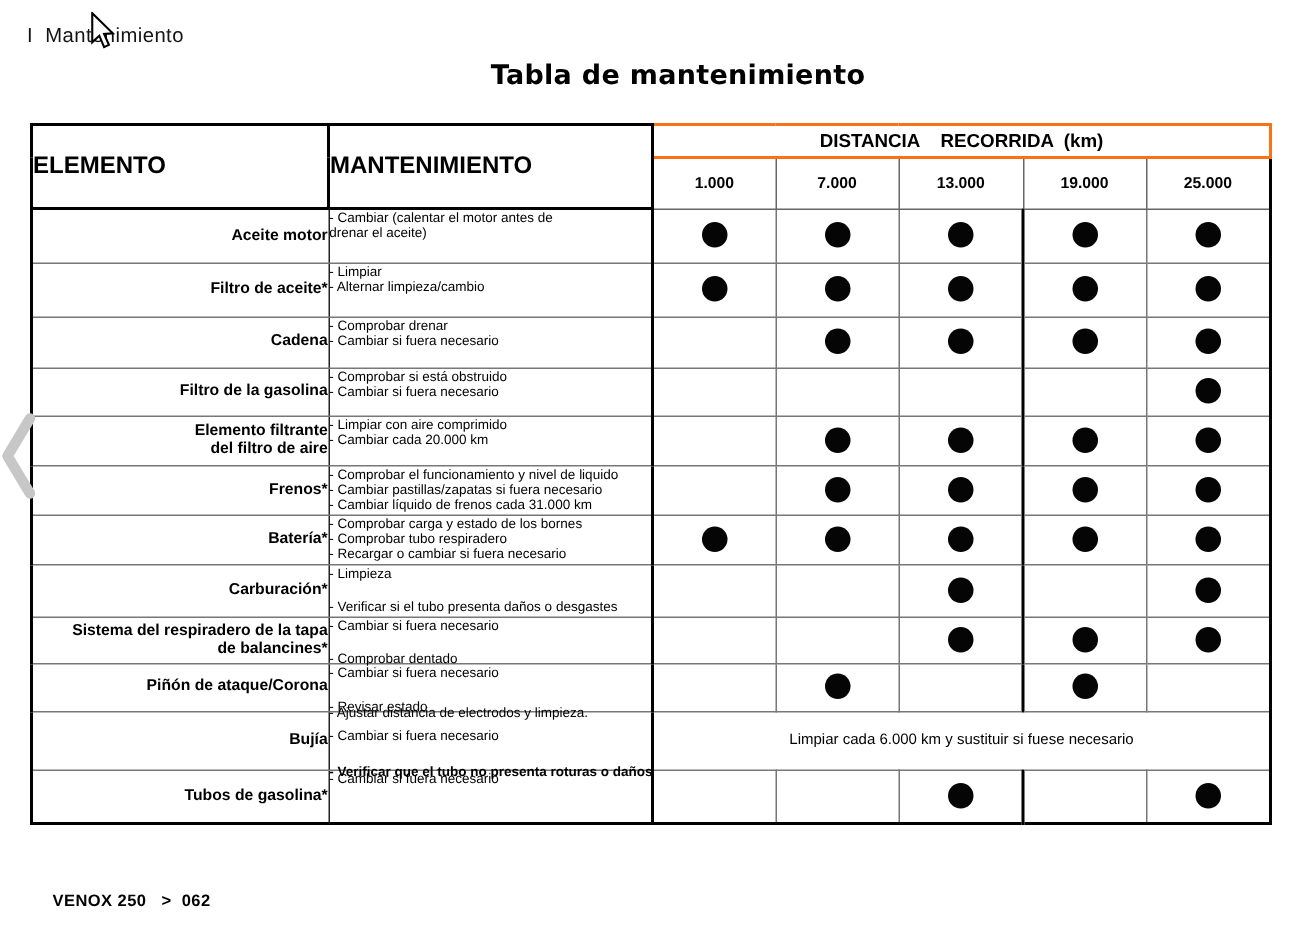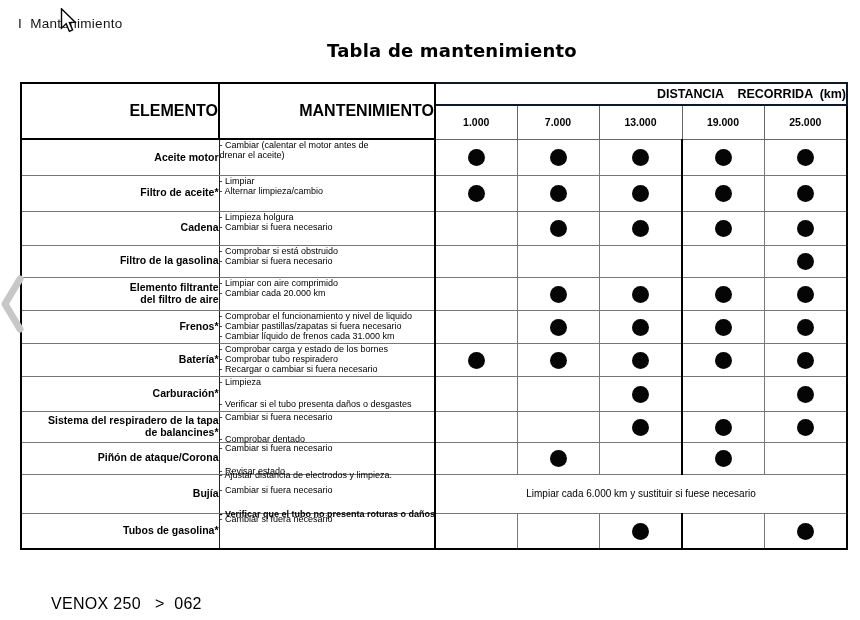--- a/index.html
+++ b/index.html
@@ -10,23 +10,23 @@
         white-space:pre;letter-spacing:0.3px;}
   .page-title{position:absolute;top:40px;left:0;width:100%;text-align:center;
         transform:translateX(22px);font-family:"DejaVu Sans",sans-serif;
         font-weight:bold;font-size:18px;letter-spacing:0.2px;}
 
   table.maint{position:absolute;left:20px;top:82px;width:826px;border-collapse:collapse;
         table-layout:fixed;border:2px solid #000;}
   table.maint td{padding:0;overflow:visible;}
 
   
-  td.h-el,td.h-mn{border:2px solid #000;text-align:right;vertical-align:middle;
+  td.h-el,td.h-mn{border:2px solid #000;text-align:left;vertical-align:middle;
         font-weight:bold;font-size:16px;font-family:"Liberation Sans",sans-serif;}
-  td.h-dist{border:2px solid #0f172a;text-align:right;vertical-align:middle;
+  td.h-dist{border:2px solid #f97316;text-align:center;vertical-align:middle;
         font-weight:bold;font-size:12.5px;white-space:pre;}
   td.h-num{border:1px solid #666;border-top:1px solid #444;text-align:center;
         vertical-align:middle;font-weight:bold;font-size:10.5px;margin-top:40px;}
 
   
   tbody td{vertical-align:middle;}
   td.c-el{border:1px solid #777;border-left:2px solid #000;border-right:1px solid #222;
         text-align:right;font-weight:bold;font-size:10.5px;line-height:11.5px;}
   .el-line{white-space:nowrap;}
   td.c-mn{border:1px solid #777;border-right:2px solid #000;vertical-align:top;
@@ -35,22 +35,22 @@
   .mn-line.gap{height:8px;}
   td.c-dot{border:1px solid #777;text-align:center;vertical-align:middle;}
   td.thickL{border-left:2px solid #000;}
   .dot{display:inline-block;width:17px;height:17px;border-radius:50%;background:#050505;
         vertical-align:middle;}
   td.c-span{border:1px solid #777;border-left:2px solid #000;text-align:center;
         vertical-align:middle;font-size:10px;white-space:nowrap;}
 
   .prev-nav{position:absolute;left:0;top:272px;width:26px;height:64px;z-index:6;cursor:pointer;}
   .mouse-cursor{position:absolute;left:60px;top:8px;z-index:9;}
-  .footer{position:absolute;left:51px;top:595px;font-size:16px;white-space:pre;
-        letter-spacing:0.3px;}
+  .footer{position:absolute;left:35px;top:595px;font-size:11px;white-space:pre;
+        letter-spacing:0.3px;font-weight:bold;}
 </style>
 </head>
 <body>
 
 <div class="page">
 
   <span class="mouse-cursor">
     <svg width="18" height="26" viewBox="0 0 18 26">
       <path d="M1.5,0.8 L1.5,20.2 L6.2,15.8 L9.4,23.4 L12.6,21.9 L9.4,14.6 L15.2,14.2 Z" fill="#ffffff" stroke="#000000" stroke-width="1.4" stroke-linejoin="miter"></path>
     </svg>
@@ -111,21 +111,21 @@
           <td class="c-dot"><span class="dot"></span></td>
           <td class="c-dot"><span class="dot"></span></td>
           <td class="c-dot thickL"><span class="dot"></span></td>
           <td class="c-dot"><span class="dot"></span></td>
         </tr>
         <tr style="height: 34px;">
           <td class="c-el">
             <div class="el-line">Cadena</div>
           </td>
           <td class="c-mn">
-            <div class="mn-line">- Limpieza holgura</div>
+            <div class="mn-line">- Comprobar drenar</div>
             <div class="mn-line">- Cambiar si fuera necesario</div>
           </td>
           <td class="c-dot"></td>
           <td class="c-dot"><span class="dot"></span></td>
           <td class="c-dot"><span class="dot"></span></td>
           <td class="c-dot thickL"><span class="dot"></span></td>
           <td class="c-dot"><span class="dot"></span></td>
         </tr>
         <tr style="height: 32px;">
           <td class="c-el">

